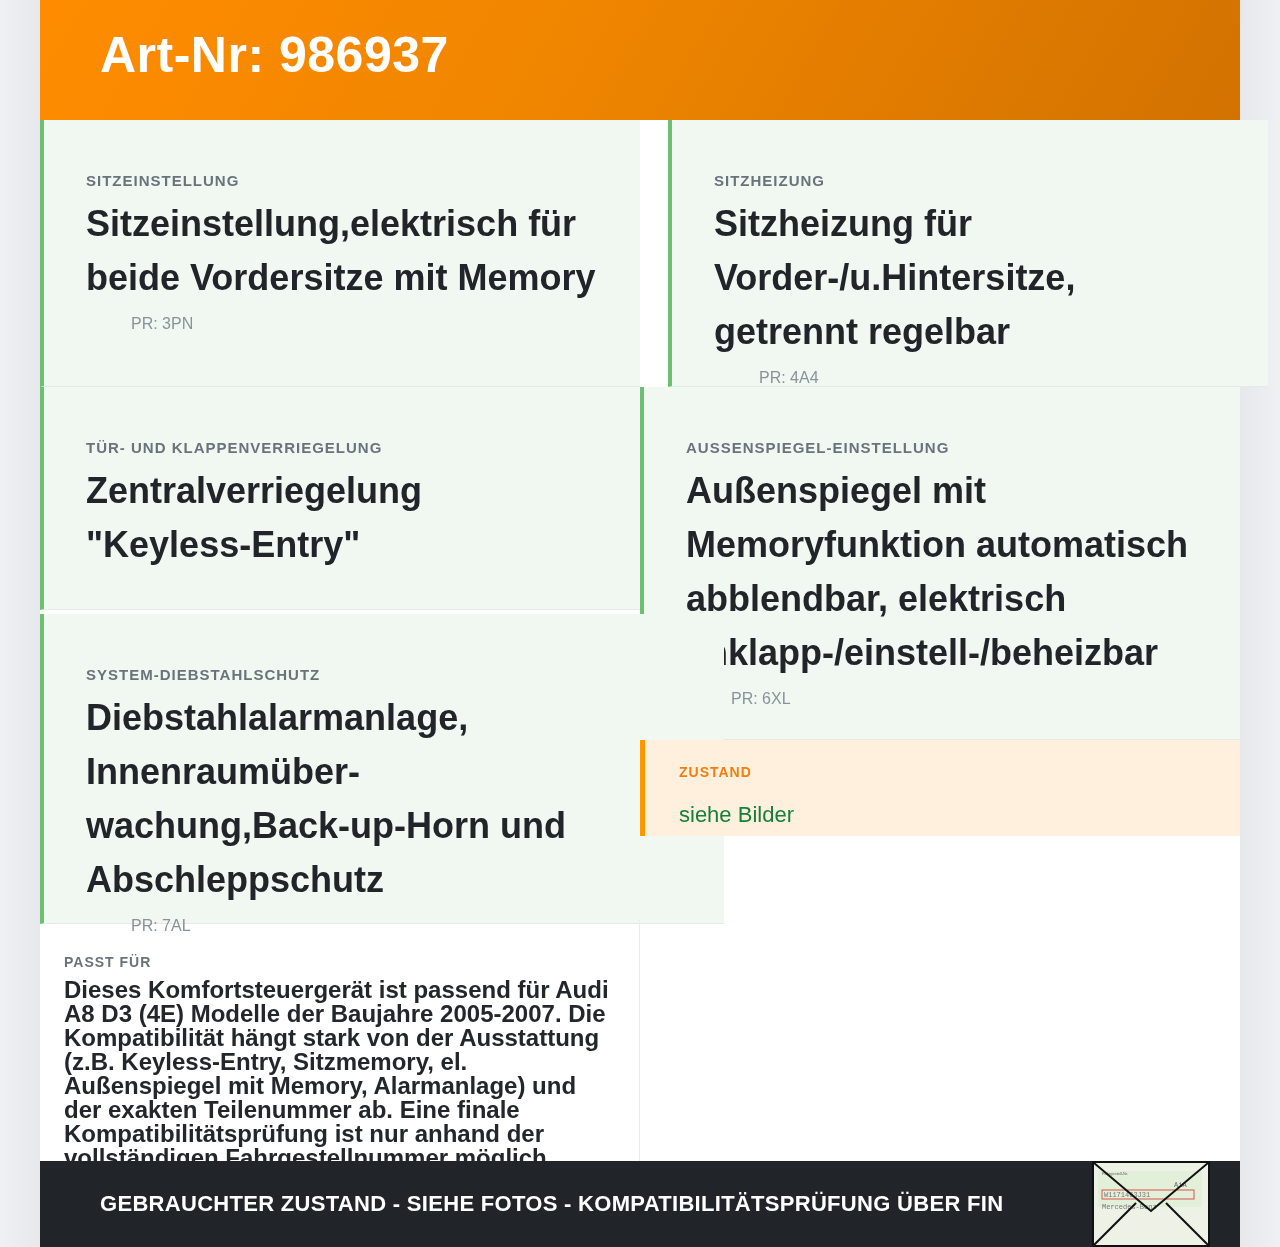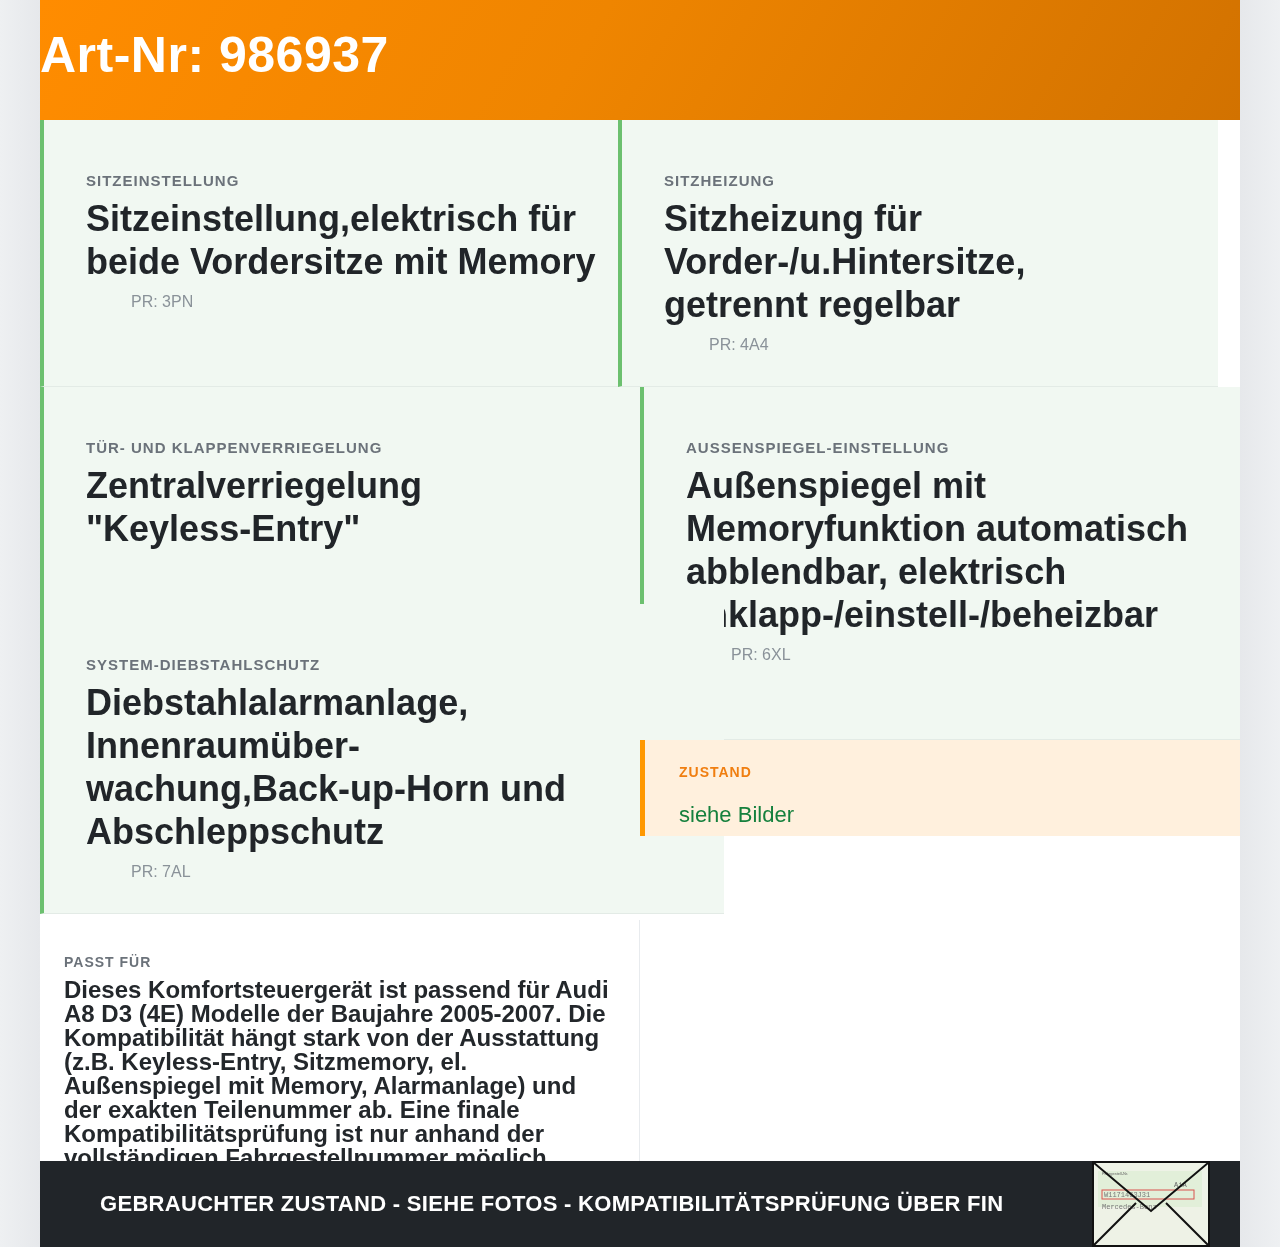--- a/index.html
+++ b/index.html
@@ -8,38 +8,39 @@
     background: linear-gradient(90deg, #eef0f2 0px, #e6e8eb 40px, #e6e8eb 1240px, #eef0f2 1280px);
     font-family: "Liberation Sans", "DejaVu Sans", sans-serif;
   }
   .page {
     position: absolute; left: 40px; top: 0; width: 1200px; height: 1247px;
     background: #ffffff;
   }
   .header {
     height: 120px;
     background: linear-gradient(120deg, #ff8c00 0%, #ef8500 45%, #d27200 100%);
+    padding-left: 60px;
     display: flex; align-items: center;
   }
   .header h1 {
     color: #ffffff; font-size: 50px; font-weight: 700; letter-spacing: 0.5px;
     margin-top: -10px;
   }
   .grid { position: absolute; top: 120px; left: 0; width: 1200px; }
   .card {
     position: absolute; background: #f1f8f2; border-left: 4px solid #6cc06f;
     border-bottom: 1px solid #e3ebe6;
     padding: 52px 40px 0 42px;
   }
   .card .label {
     font-size: 15px; font-weight: 700; letter-spacing: 1px; color: #6b727a;
     text-transform: uppercase;
   }
   .card .title {
-    margin-top: 8px; font-size: 36px; line-height: 43px; font-weight: 700; color: #212529;
+    margin-top: 8px; font-size: 36px; line-height: 54px; font-weight: 700; color: #212529;
   }
   .card .pr { margin-top: 10px; font-size: 16px; color: #8a9299; margin-left: 45px; }
   .zustand {
     position: absolute; left: 600px; top: 620px; width: 600px; height: 96px;
     background: #fff0dd; border-left: 5px solid #ff9800; padding: 24px 34px;
   }
   .zustand .label {
     font-size: 14px; font-weight: 700; letter-spacing: 1px; color: #f07e10;
   }
   .zustand .value { margin-top: 22px; font-size: 22px; color: #15803d; }
@@ -75,38 +76,38 @@
   </div>
 
   <div class="grid">
 
     <div class="card" style="left:0; top:0; width:600px; height:267px;">
       <div class="label">Sitzeinstellung</div>
       <div class="title">Sitzeinstellung,elektrisch für beide Vordersitze mit Memory</div>
       <div class="pr">PR: 3PN</div>
     </div>
 
-    <div class="card" style="left:578px; top:0; width:600px; height:267px;">
+    <div class="card" style="left:628px; top:0; width:600px; height:267px;">
       <div class="label">Sitzheizung</div>
       <div class="title">Sitzheizung für Vorder-/u.Hintersitze, getrennt regelbar</div>
       <div class="pr">PR: 4A4</div>
     </div>
 
     <div class="card" style="left:0; top:267px; width:600px; height:223px;">
       <div class="label">Tür- und Klappenverriegelung</div>
       <div class="title" style="width:400px;">Zentralverriegelung "Keyless-Entry"</div>
     </div>
 
     <div class="card" style="left:600px; top:267px; width:600px; height:353px;">
       <div class="label">Aussenspiegel-Einstellung</div>
       <div class="title" style="width:520px;">Außenspiegel mit Memoryfunktion automatisch abblendbar, elektrisch anklapp-/einstell-/beheizbar</div>
       <div class="pr">PR: 6XL</div>
     </div>
 
-    <div class="card" style="left:0; top:484px; width:684px; height:310px;">
+    <div class="card" style="left:0; top:494px; width:684px; height:310px;">
       <div class="label">System-Diebstahlschutz</div>
       <div class="title" style="width:515px;">Diebstahlalarmanlage, Innenraumüber-wachung,Back-up-Horn und Abschleppschutz</div>
       <div class="pr">PR: 7AL</div>
     </div>
 
     <div class="zustand">
       <div class="label">ZUSTAND</div>
       <div class="value">siehe Bilder</div>
     </div>
 

